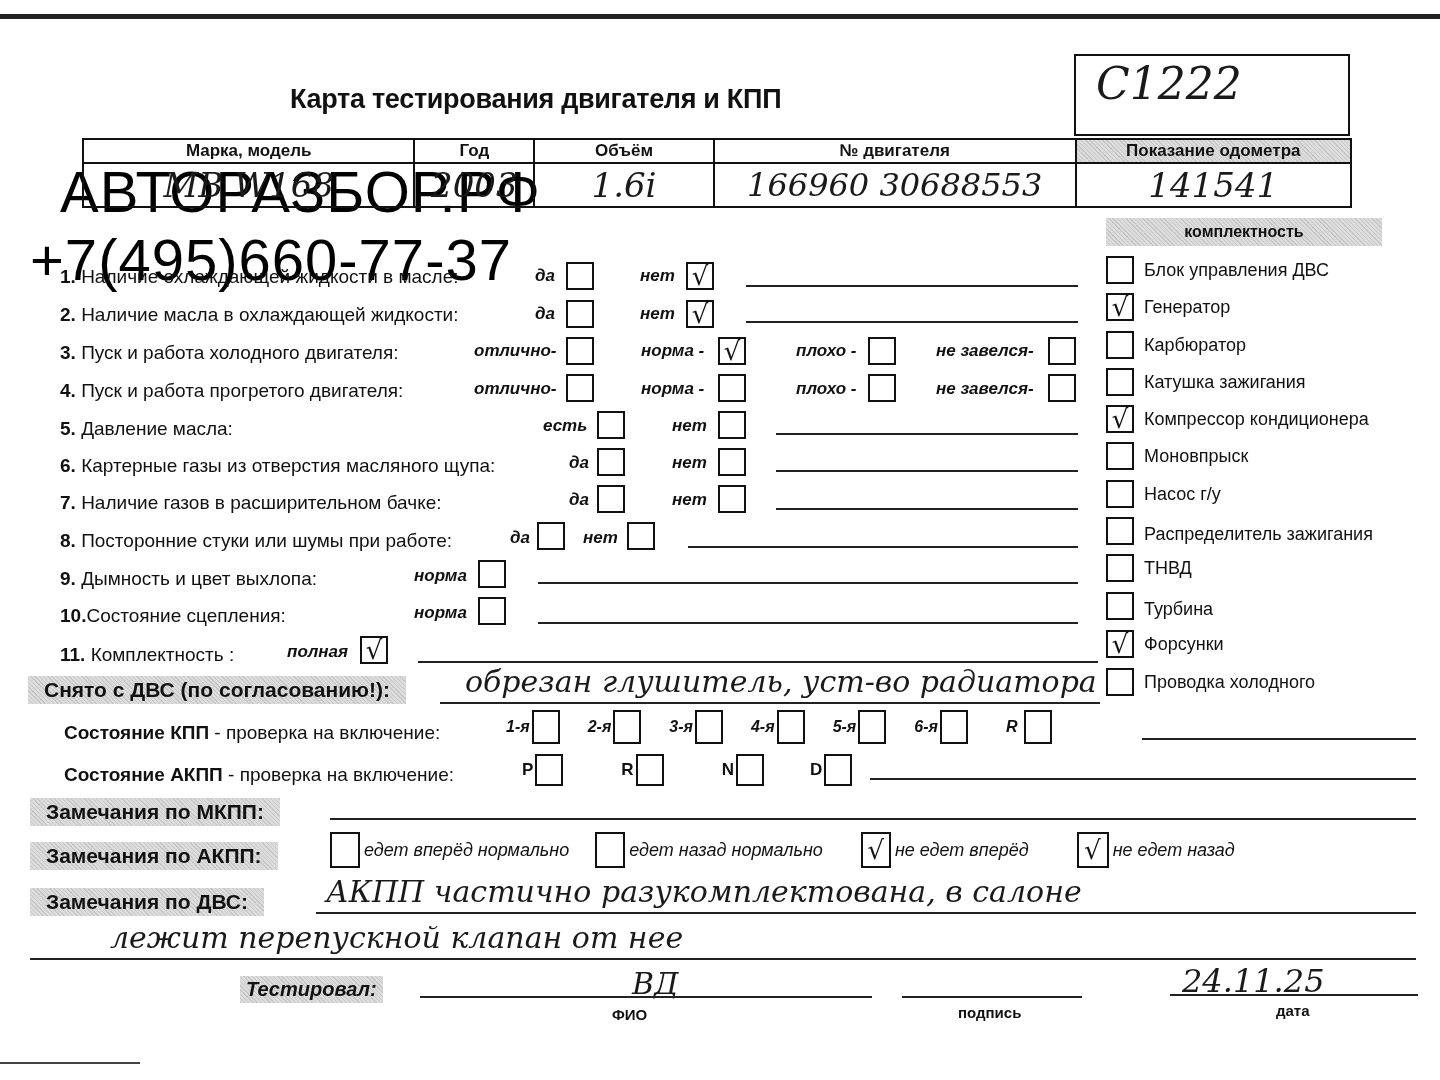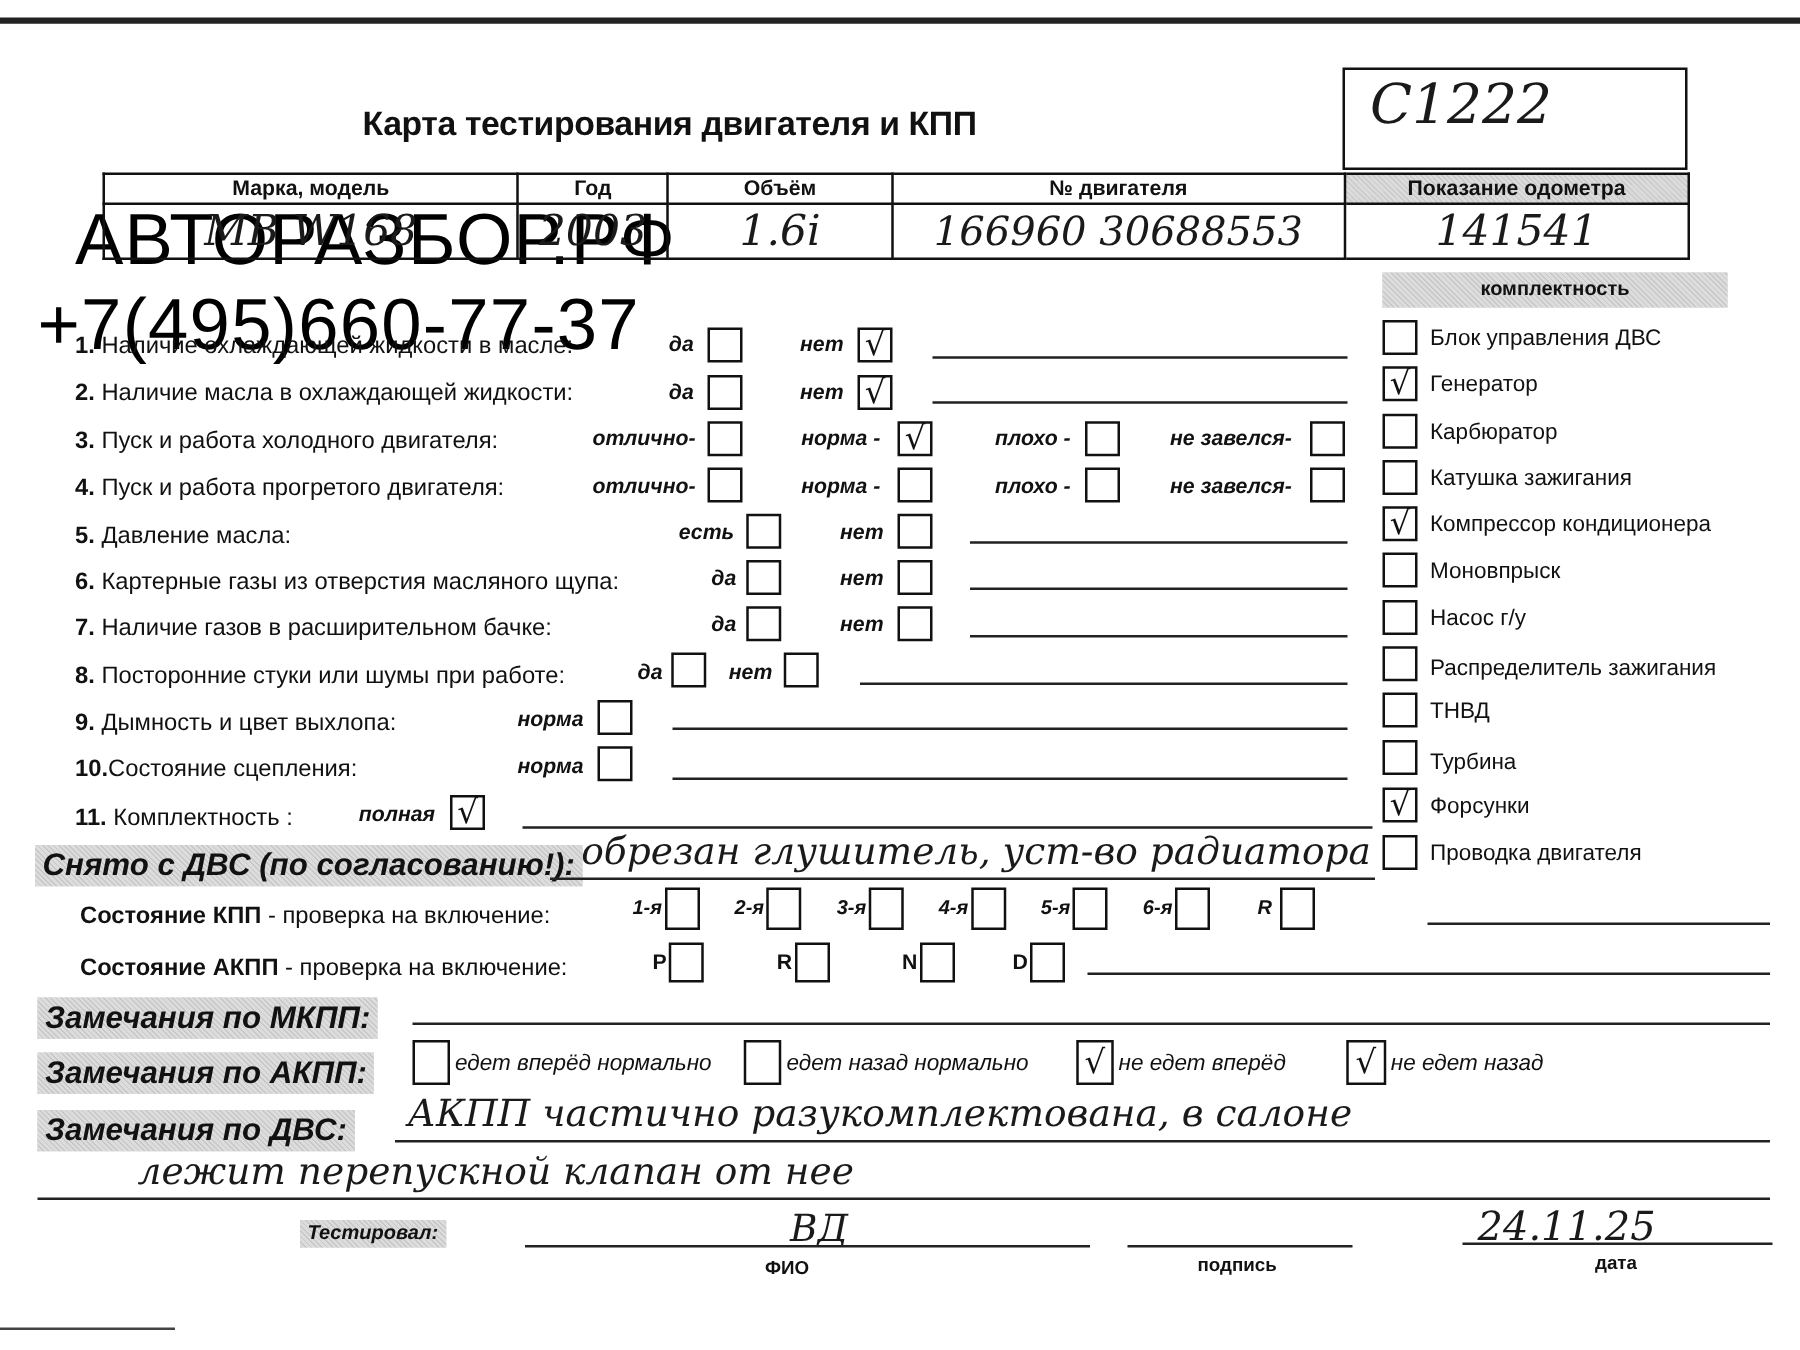--- a/index.html
+++ b/index.html
@@ -15,21 +15,21 @@
   .th{font-weight:bold;font-size:17px;text-align:center;height:22px;line-height:22px;}
   .tv{height:42px;font-size:34px;text-align:center;}
   .shade{background:#d4d4d4;background-image:repeating-linear-gradient(45deg,#c8c8c8 0 1px,#dcdcdc 1px 3px);}
   .row{font-size:19px;white-space:nowrap;}
   .num{font-weight:bold;}
   .lbl{font-style:italic;font-weight:bold;font-size:17px;}
   .cb{width:28px;height:28px;border:2px solid #111;box-sizing:border-box;background:#fff;
       display:flex;align-items:center;justify-content:center;font-size:26px;line-height:1;font-family:"DejaVu Sans",sans-serif;}
   .line{height:0;border-top:2px solid #222;}
   .kl{font-size:18px;white-space:nowrap;}
-  .sec{font-weight:bold;font-size:25px;padding:2px 6px;white-space:nowrap;font-style:italic;}
+  .sec{font-weight:bold;font-size:21px;padding:2px 16px;white-space:nowrap;}
   .small{font-size:15px;font-weight:bold;}
 </style>
 </head>
 <body>
 
 <div class="abs topline"></div>
 
 <div class="abs wm" style="left:60px;top:158px;">АВТОРАЗБОР.РФ</div>
 <div class="abs wm" style="left:30px;top:226px;">+7(495)660-77-37</div>
 
@@ -191,21 +191,21 @@
       <span class="kl">Турбина</span>
     </div>
   <div style="position:absolute;top:374px;left:0;display:flex;align-items:center;gap:10px;">
       <div class="cb">
         <span>√</span>
       </div>
       <span class="kl">Форсунки</span>
     </div>
   <div style="position:absolute;top:412px;left:0;display:flex;align-items:center;gap:10px;">
       <div class="cb"></div>
-      <span class="kl">Проводка двигателя</span>
+      <span class="kl">Проводка холодного</span>
     </div>
 </div>
 
 <div class="abs sec shade" style="left:28px;top:676px;">Снято с ДВС (по согласованию!):</div>
 <div class="abs hw" style="left:465px;top:664px;font-size:30px;">обрезан глушитель, уст-во радиатора</div>
 <div class="abs line" style="left:440px;top:702px;width:660px;"></div>
 
 <div class="abs row" style="left:64px;top:722px;"><b>Состояние КПП</b><span> - проверка на включение:</span></div>
 <div class="abs" style="left:506px;top:710px;display:flex;align-items:center;">
   <span class="lbl" style="font-size:16px;">1-я</span>
@@ -256,21 +256,21 @@
     </div>
   <span class="lbl" style="margin-left:4px;font-size:18px;font-weight:normal;">не едет назад</span>
 </div>
 
 <div class="abs sec shade" style="left:30px;top:888px;">Замечания по ДВС:</div>
 <div class="abs hw" style="left:326px;top:874px;font-size:30px;">АКПП частично разукомплектована, в салоне</div>
 <div class="abs line" style="left:316px;top:912px;width:1100px;"></div>
 <div class="abs hw" style="left:110px;top:920px;font-size:30px;">лежит перепускной клапан от нее</div>
 <div class="abs line" style="left:30px;top:958px;width:1386px;"></div>
 
-<div class="abs shade" style="left:240px;top:976px;padding:2px 6px;font-weight:bold;font-style:italic;font-size:16px;">Тестировал:</div>
+<div class="abs shade" style="left:240px;top:976px;padding:2px 6px;font-weight:bold;font-style:italic;font-size:20px;">Тестировал:</div>
 <div class="abs hw" style="left:632px;top:966px;font-size:30px;">ВД</div>
 <div class="abs line" style="left:420px;top:996px;width:452px;"></div>
 <div class="abs" style="left:612px;top:1006px;font-size:15px;font-weight:bold;">ФИО</div>
 <div class="abs line" style="left:902px;top:996px;width:180px;"></div>
 <div class="abs" style="left:958px;top:1004px;font-size:15px;font-weight:bold;">подпись</div>
 <div class="abs hw" style="left:1182px;top:962px;font-size:32px;">24.11.25</div>
 <div class="abs line" style="left:1170px;top:994px;width:248px;"></div>
 <div class="abs" style="left:1276px;top:1002px;font-size:15px;font-weight:bold;">дата</div>
 
 <div class="abs" style="left:0;top:1062px;width:140px;height:2px;background:#444;"></div>

